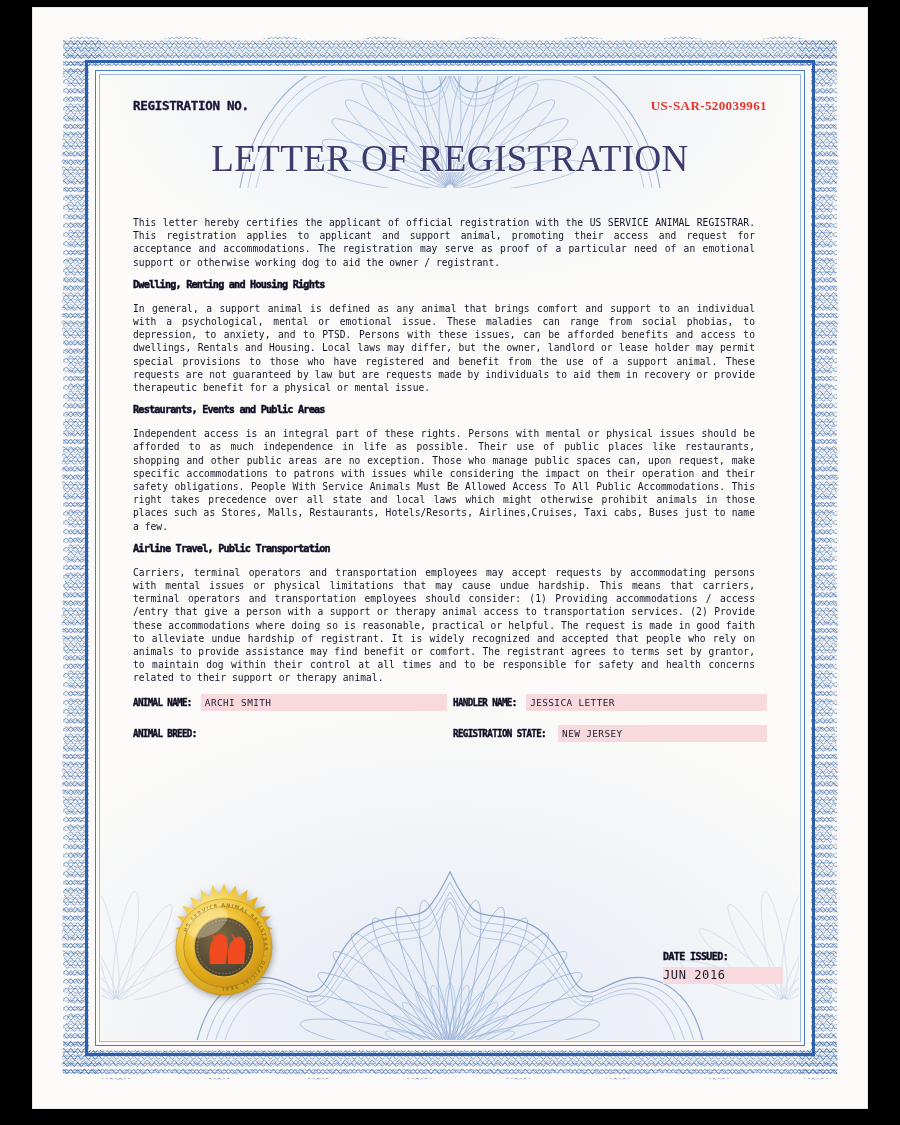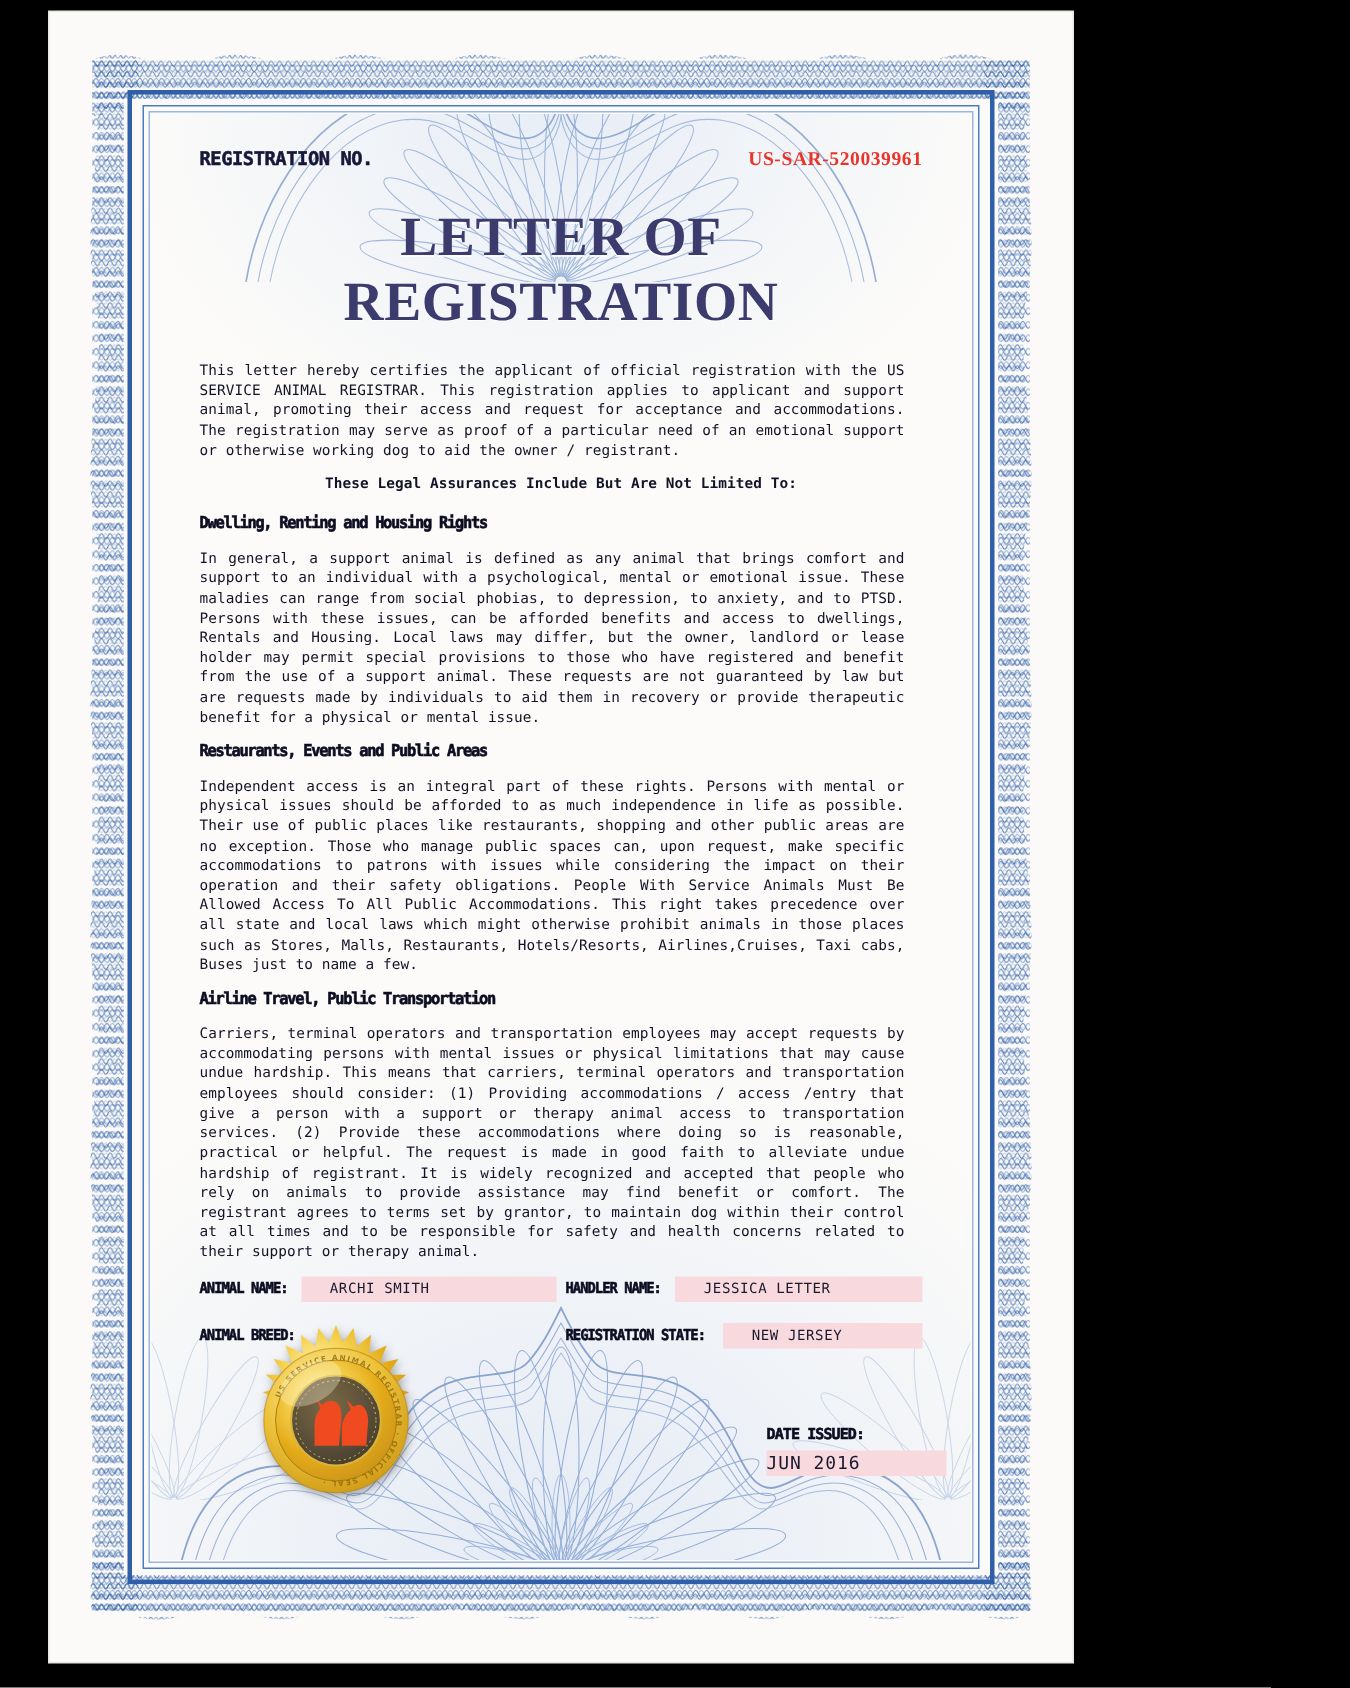--- a/index.html
+++ b/index.html
@@ -7,21 +7,21 @@
     width:900px;height:1125px;
     background:#000;
     font-family:"DejaVu Sans Mono", monospace;
     overflow:hidden;
   }
 
   
   #page{
     position:absolute;
     left:33px; top:8px;
-    width:682px; height:1100px;
+    width:834px; height:1100px;
     background:#fbfaf8;
     box-shadow:0 0 0 1px #e8e6e2;
     overflow:hidden;
   }
 
   
   #guilloche-outer{
     position:absolute;
     left:22px; top:24px; right:22px; bottom:24px;
     pointer-events:none;
@@ -80,25 +80,25 @@
   }
   #reg-no-value{
     font-family:Liberation Serif, serif;
     font-size:13px; font-weight:bold; letter-spacing:.4px;
     color:#e8342a;
   }
 
   #doc-title{
     text-align:center;
     font-family:"Liberation Serif", serif;
-    font-weight:bold;
+    font-weight:normal;
     font-size:37px;
     letter-spacing:.4px;
     color:#3b3b6e;
-    margin:17px 0 18px 0;
+    margin:17px 0 36px 0;
     text-shadow:0 1px 0 rgba(255,255,255,.8);
   }
 
   p.body-par{
     font-family:"DejaVu Sans Mono", monospace;
     font-size:9.6px;
     line-height:13.2px;
     color:#131327;
     text-align:justify;
     margin:0 12px 9px 0;
@@ -138,21 +138,21 @@
     padding-right:4px;
     transform:scaleX(.92);
     transform-origin:left center;
     -webkit-text-stroke:.4px #0d0d22;
   }
   .field-box{
     flex:1;
     background:#f7d9de;
     height:17px;
     display:flex;align-items:center;
-    padding-left:19px;
+    padding-left:4px;
     font-family:"DejaVu Sans Mono", monospace;
     font-size:9.4px;
     color:#1a1a2e;
     letter-spacing:.4px;
     max-width:260px;
   }
 
   
   #date-block{
     position:absolute;
@@ -353,21 +353,20 @@
     <div id="content">
 
       <div id="header-row">
         <span id="reg-no-label">REGISTRATION NO.</span>
         <span id="reg-no-value">US-SAR-520039961</span>
       </div>
 
       <h1 id="doc-title">LETTER OF REGISTRATION</h1>
 
       <p class="body-par">This letter hereby certifies the applicant of official registration with the US SERVICE ANIMAL REGISTRAR. This registration applies to applicant and support animal, promoting their access and request for acceptance and accommodations. The registration may serve as proof of a particular need of an emotional support or otherwise working dog to aid the owner / registrant.</p>
-      <p class="body-par center-line">These Legal Assurances Include But Are Not Limited To:</p>
 
       <h2 class="section-head">Dwelling, Renting and Housing Rights</h2>
       <p class="body-par">In general, a support animal is defined as any animal that brings comfort and support to an individual with a psychological, mental or emotional issue. These maladies can range from social phobias, to depression, to anxiety, and to PTSD. Persons with these issues, can be afforded benefits and access to dwellings, Rentals and Housing. Local laws may differ, but the owner, landlord or lease holder may permit special provisions to those who have registered and benefit from the use of a support animal. These requests are not guaranteed by law but are requests made by individuals to aid them in recovery or provide therapeutic benefit for a physical or mental issue.</p>
 
       <h2 class="section-head">Restaurants, Events and Public Areas</h2>
       <p class="body-par">Independent access is an integral part of these rights. Persons with mental or physical issues should be afforded to as much independence in life as possible. Their use of public places like restaurants, shopping and other public areas are no exception. Those who manage public spaces can, upon request, make specific accommodations to patrons with issues while considering the impact on their operation and their safety obligations. People With Service Animals Must Be Allowed Access To All Public Accommodations. This right takes precedence over all state and local laws which might otherwise prohibit animals in those places such as Stores, Malls, Restaurants, Hotels/Resorts, Airlines,Cruises, Taxi cabs, Buses just to name a few.</p>
 
       <h2 class="section-head">Airline Travel, Public Transportation</h2>
       <p class="body-par">Carriers, terminal operators and transportation employees may accept requests by accommodating persons with mental issues or physical limitations that may cause undue hardship. This means that carriers, terminal operators and transportation employees should consider: (1) Providing accommodations / access /entry that give a person with a support or therapy animal access to transportation services. (2) Provide these accommodations where doing so is reasonable, practical or helpful. The request is made in good faith to alleviate undue hardship of registrant. It is widely recognized and accepted that people who rely on animals to provide assistance may find benefit or comfort. The registrant agrees to terms set by grantor, to maintain dog within their control at all times and to be responsible for safety and health concerns related to their support or therapy animal.</p>
 

